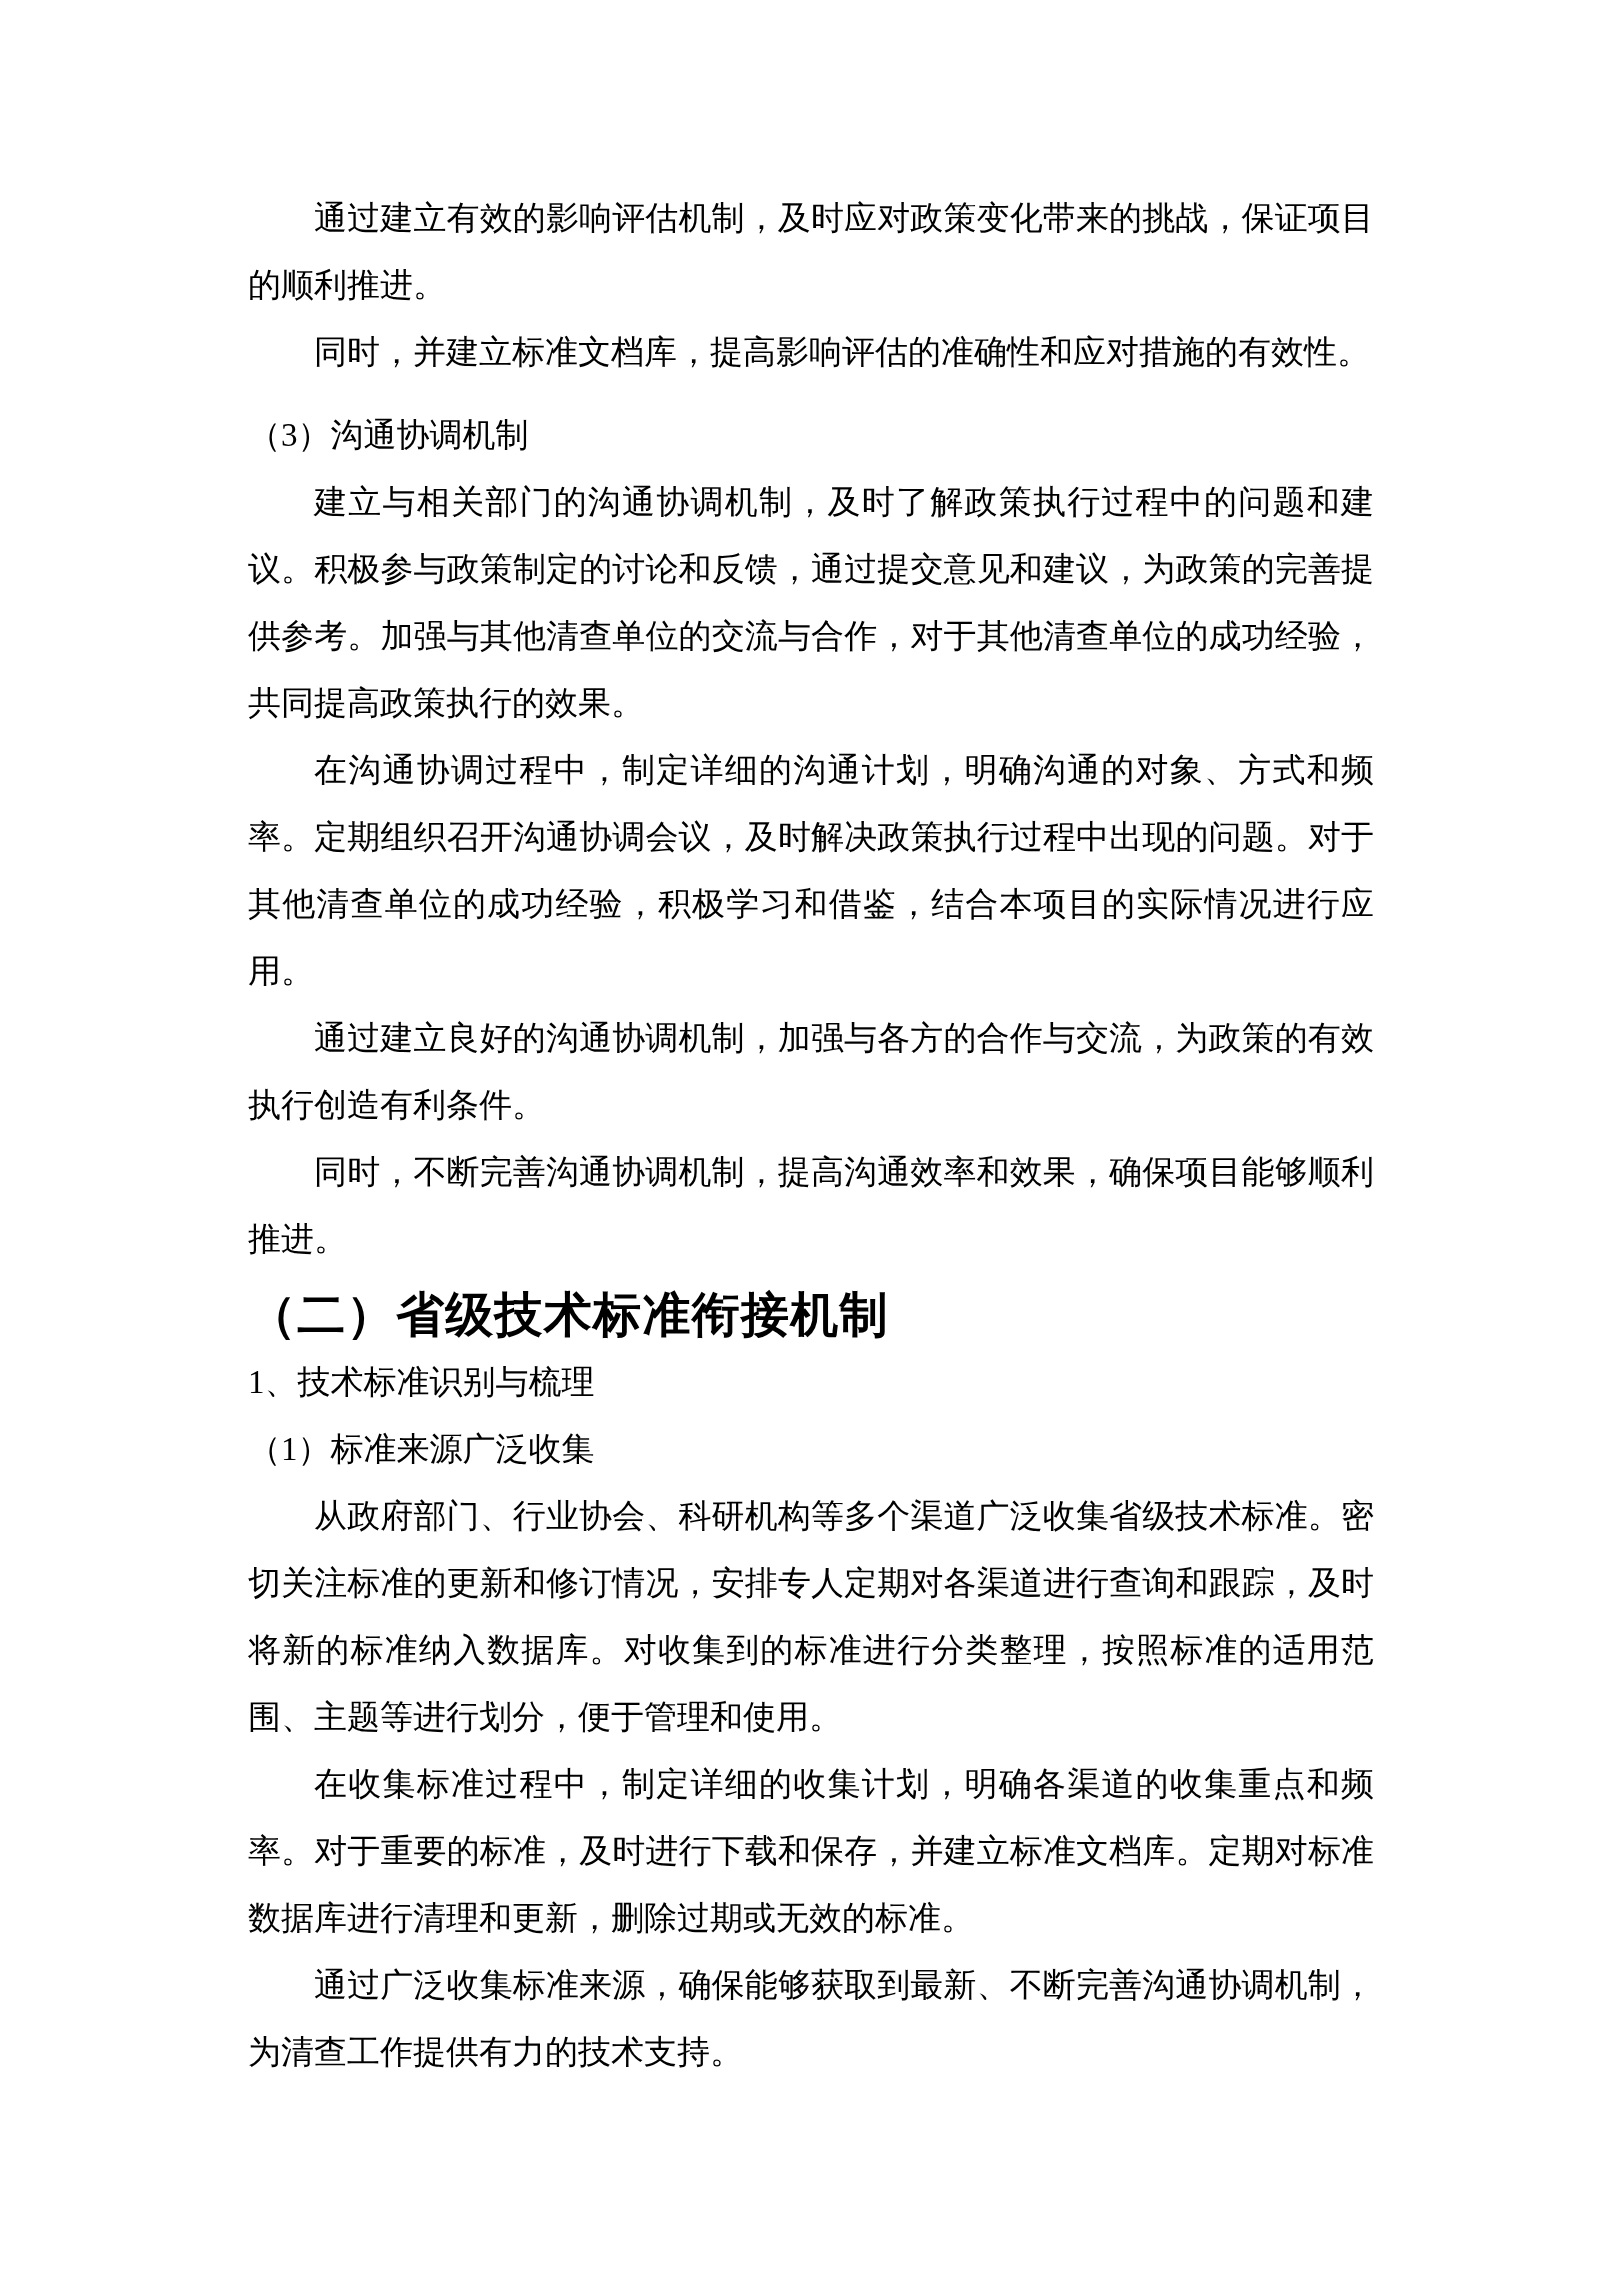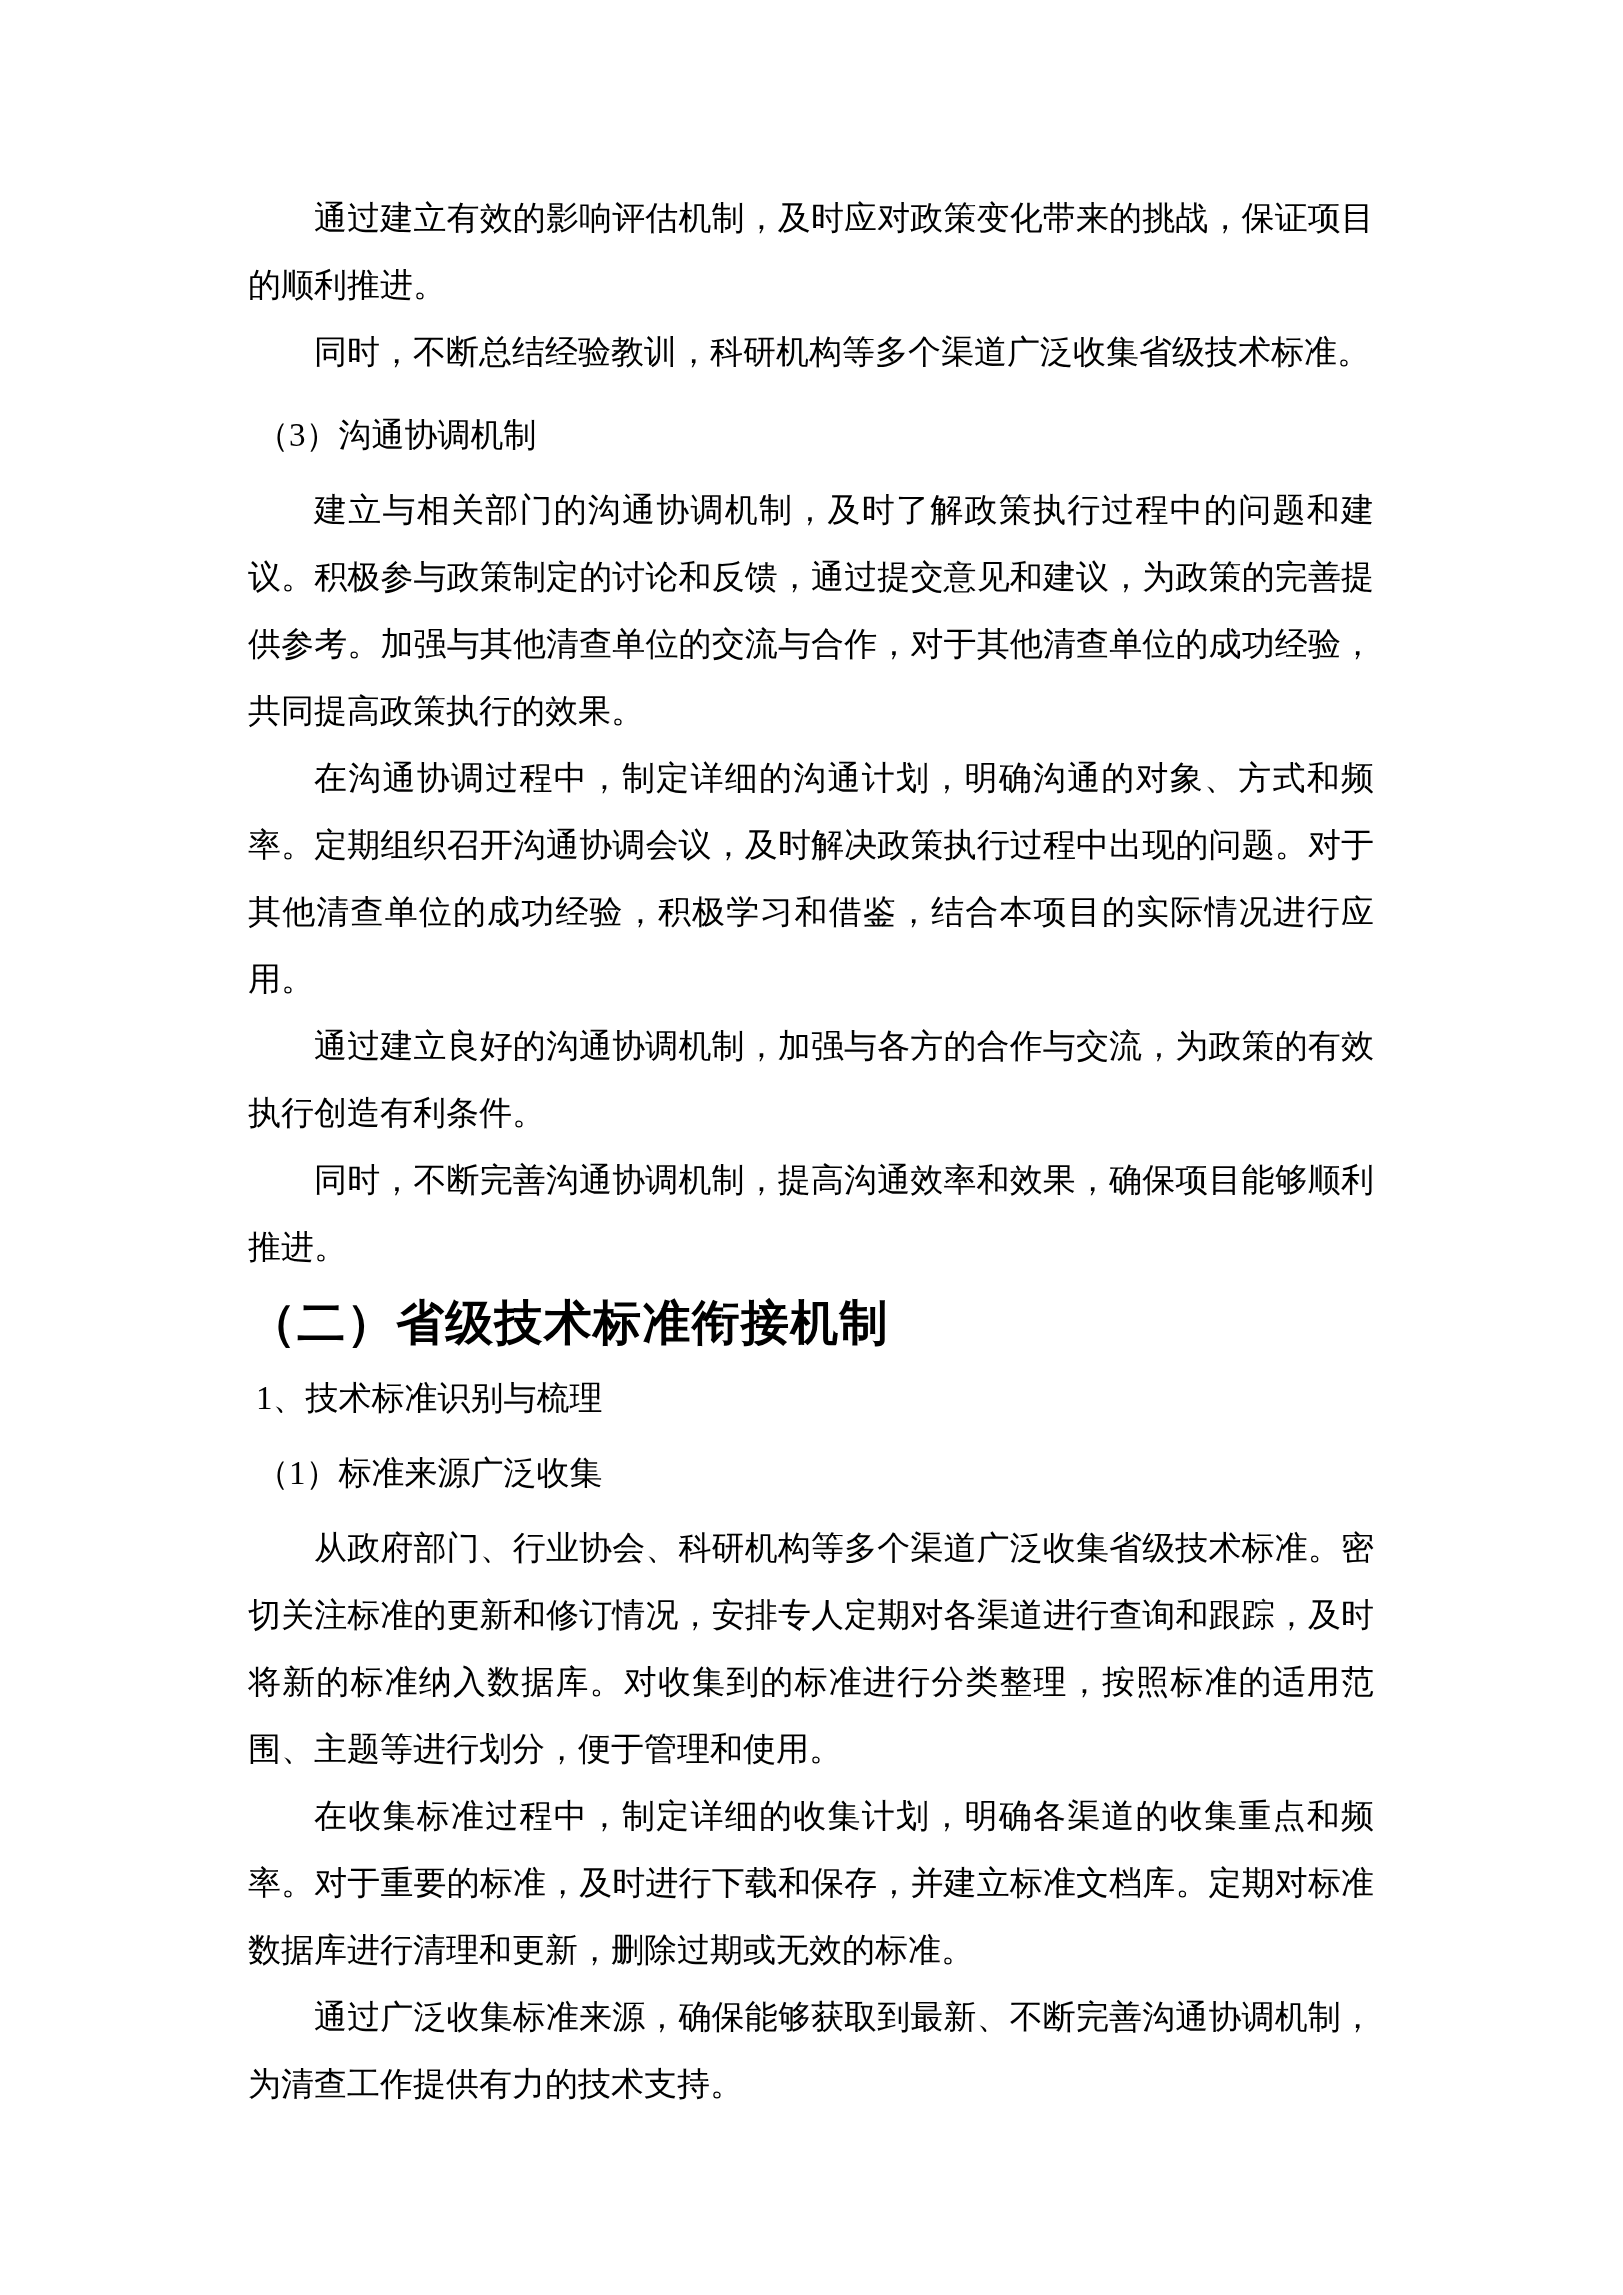--- a/index.html
+++ b/index.html
@@ -23,21 +23,21 @@
   }
   .para {
     margin: 0;
     font-size: 33px;
     line-height: 67px;
     text-align: justify;
     text-indent: 2em;
     word-break: break-all;
   }
   .sub-heading {
-    margin: 8px;
+    margin: 0;
     font-size: 33px;
     line-height: 67px;
     font-weight: normal;
     text-align: left;
     text-indent: 0;
   }
   .sub-heading.spaced {
     margin-top: 15.7px;
   }
   .major-heading {
@@ -50,21 +50,21 @@
     letter-spacing: 1.3px;
   }
 </style>
 </head>
 <body>
 
 <div class="page">
 
   <p class="para">通过建立有效的影响评估机制，及时应对政策变化带来的挑战，保证项目的顺利推进。</p>
 
-  <p class="para">同时，不断总结经验教训，科研机构等多个渠道广泛收集省级技术标准。</p>
+  <p class="para">同时，并建立标准文档库，提高影响评估的准确性和应对措施的有效性。</p>
 
   <p class="sub-heading spaced">（3）沟通协调机制</p>
 
   <p class="para">建立与相关部门的沟通协调机制，及时了解政策执行过程中的问题和建议。积极参与政策制定的讨论和反馈，通过提交意见和建议，为政策的完善提供参考。加强与其他清查单位的交流与合作，对于其他清查单位的成功经验，共同提高政策执行的效果。</p>
 
   <p class="para">在沟通协调过程中，制定详细的沟通计划，明确沟通的对象、方式和频率。定期组织召开沟通协调会议，及时解决政策执行过程中出现的问题。对于其他清查单位的成功经验，积极学习和借鉴，结合本项目的实际情况进行应用。</p>
 
   <p class="para">通过建立良好的沟通协调机制，加强与各方的合作与交流，为政策的有效执行创造有利条件。</p>
 
   <p class="para">同时，不断完善沟通协调机制，提高沟通效率和效果，确保项目能够顺利推进。</p>

